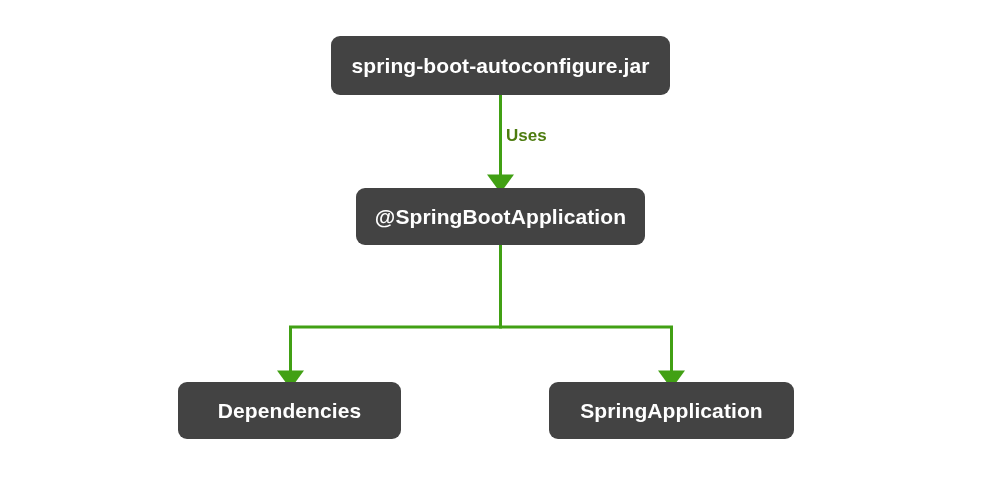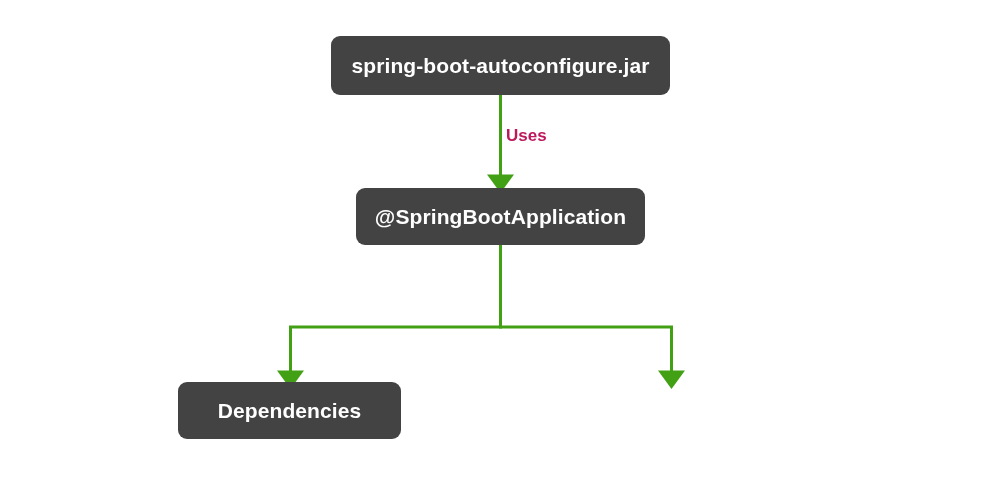--- a/index.html
+++ b/index.html
@@ -66,21 +66,21 @@
   }
   #node-springapplication {
     left: 549px;
     top: 382px;
     width: 245px;
     height: 57px;
     font-size: 21px;
   }
   .edge-label {
     position: absolute;
-    color: #be185d;
+    color: #4d7c0f;
     font-weight: bold;
     font-size: 17px;
     white-space: nowrap;
     background: #ffffff;
     padding: 0 2px;
   }
   #edge-label-uses {
     left: 504px;
     top: 126px;
   }
@@ -131,16 +131,19 @@
   </div>
 
   <div class="node" id="node-annotation">
     <span class="node-label">@SpringBootApplication</span>
   </div>
 
   <div class="node" id="node-dependencies">
     <span class="node-label">Dependencies</span>
   </div>
 
+  <div class="node" id="node-springapplication">
+    <span class="node-label">SpringApplication</span>
+  </div>
 
   <div class="edge-label" id="edge-label-uses">Uses</div>
 
 </div>
 
 </body></html>

